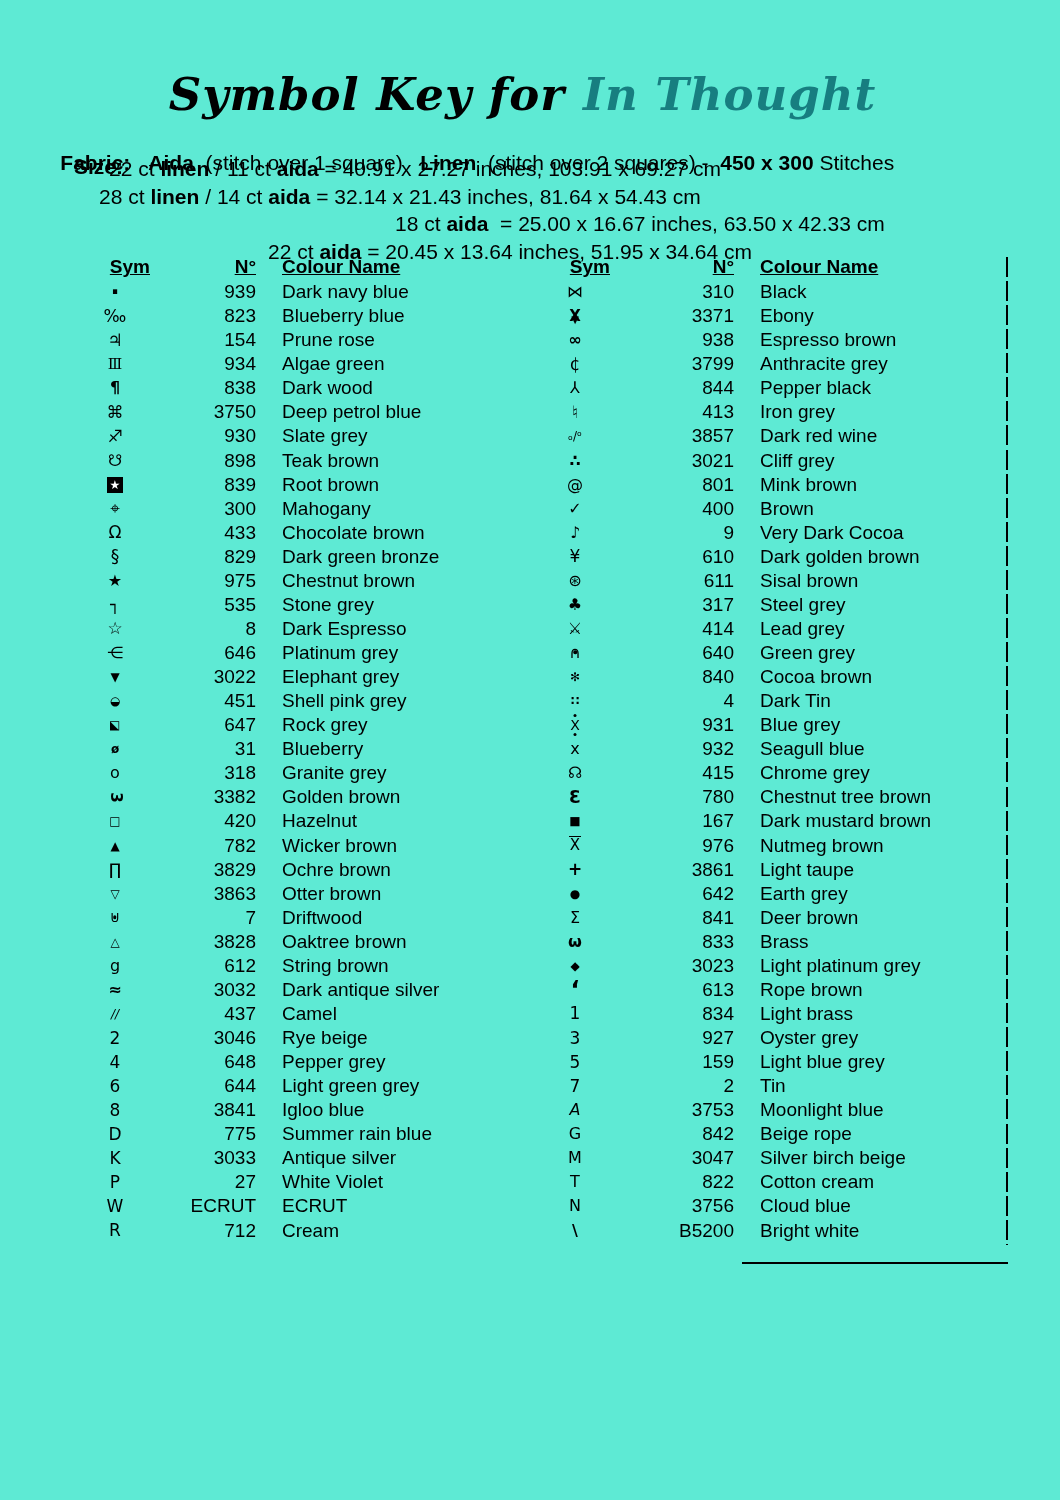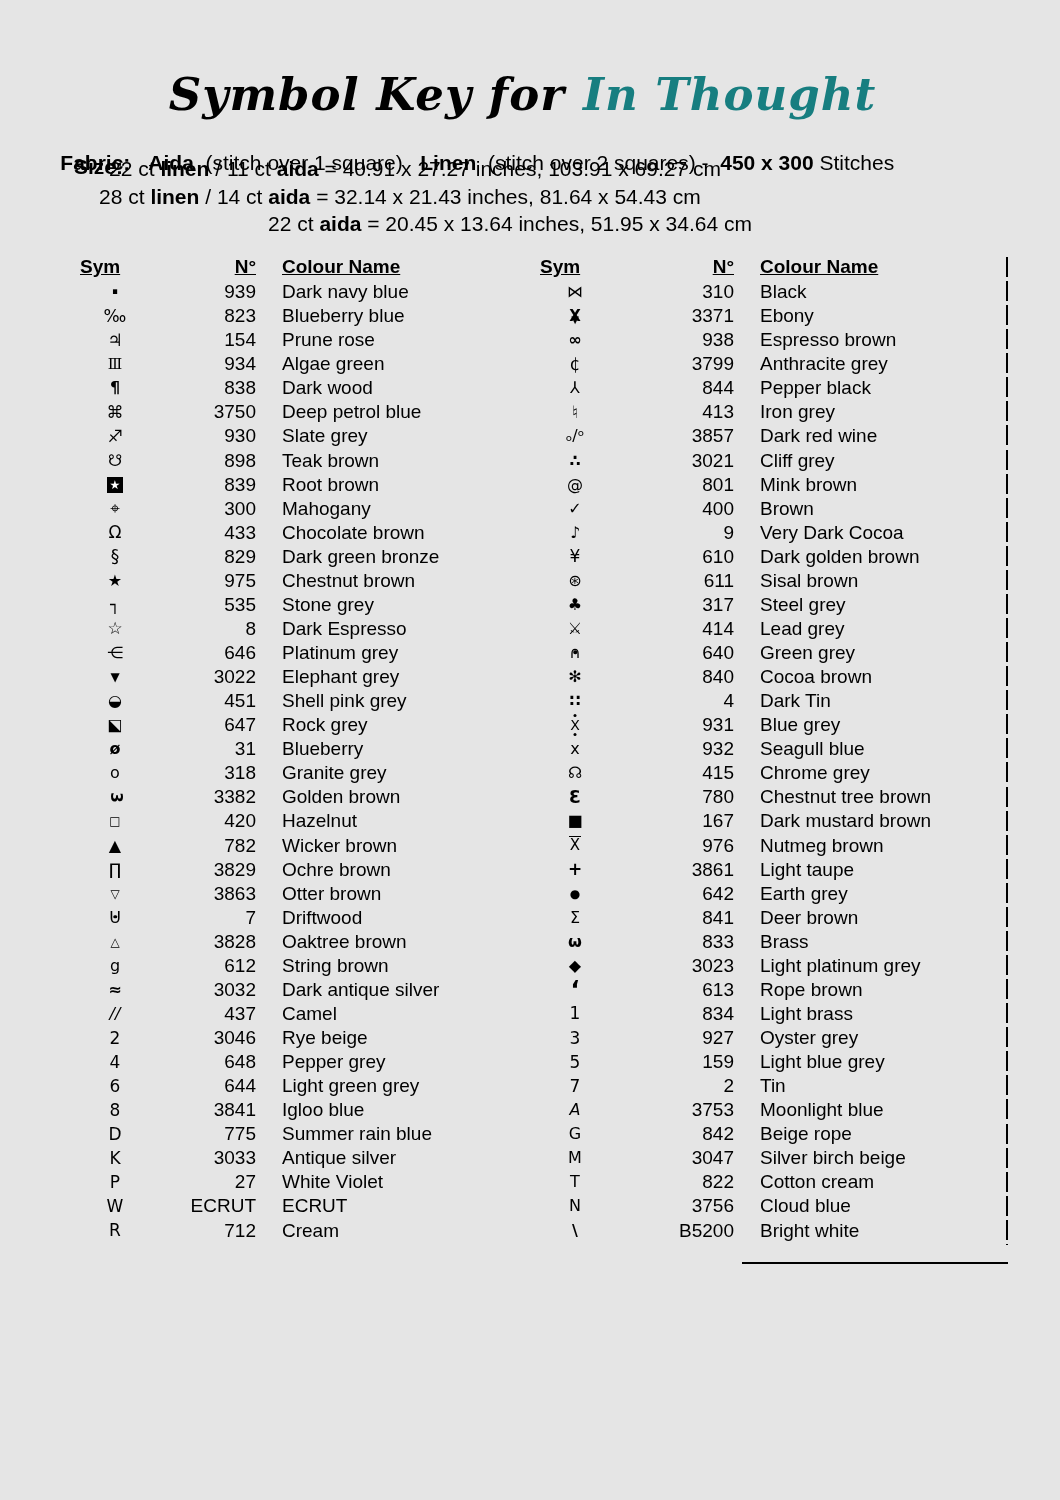--- a/index.html
+++ b/index.html
@@ -1,18 +1,18 @@
 <!DOCTYPE html>
 <html><head>
 <meta charset="utf-8">
 <style>
   html,body{margin:0;padding:0;background:#ffffff;}
   body{width:1060px;height:1500px;position:relative;font-family:"Liberation Sans",sans-serif;color:#000;overflow:hidden;}
 
-  .page{position:absolute;inset:0;background:#e5e5e5;}
+  .page{position:absolute;inset:0;background:#5eead4;}
 
   
   .title{position:absolute;top:68px;left:0;width:1045px;text-align:center;
          font-family:"DejaVu Serif",serif;font-style:italic;font-weight:bold;
          font-size:45px;letter-spacing:1px;white-space:nowrap;}
   .title .accent{margin-left:18px;}
 
   
   .fabric-line{position:absolute;top:127px;left:37px;font-size:21px;white-space:pre-wrap;}
   .lbl{font-weight:bold;}
@@ -21,33 +21,33 @@
   .size-label{position:absolute;top:155px;left:37px;font-size:21px;font-weight:bold;margin-left:37px;}
   .size-lines{position:absolute;top:155px;left:37px;font-size:21px;}
   .size-line{white-space:pre;line-height:27.5px;height:27.5px;}
 
   
   .key{position:absolute;top:256px;display:grid;grid-auto-rows:24.07px;}
   .key-left{left:80px;grid-template-columns:70px 106px 300px;}
   .key-right{left:540px;grid-template-columns:70px 124px 300px;}
   .khead{font-weight:bold;font-size:19px;height:26px;display:flex;align-items:flex-start;}
   .khead span{text-decoration:underline;}
-  .kh-sym{justify-content:flex-start;}
+  .kh-sym{justify-content:flex-end;}
   .kh-num{justify-content:flex-end;}
   .kh-name{padding-left:26px;}
   .krow{display:contents;}
   .cell{display:flex;align-items:center;font-size:19px;}
   .c-sym{justify-content:center;font-family:"DejaVu Sans",sans-serif;font-size:17px;}
   .c-num{justify-content:flex-end;}
   .c-name{padding-left:26px;white-space:nowrap;}
 
   
   .sym-g{display:inline-block;line-height:1;}
   .sm{font-size:12px;}
-  .md{font-size:16px;}
+  .md{font-size:12px;}
   .f16{font-size:16px;}
   .big{font-size:24px;}
   .bold{font-weight:bold;}
   .ital{font-style:italic;}
   .serif{font-family:"DejaVu Serif",serif;font-size:15px;}
   .inv{background:#000;color:#fff;width:16px;height:16px;display:flex;align-items:center;
        justify-content:center;font-size:12px;}
   .flipH{transform:scaleX(-1);}
   .rot90{transform:rotate(90deg);font-weight:bold;font-size:15px;}
   .cdot{position:relative;}
@@ -78,20 +78,21 @@
   </div>
 
   <div class="fabric-line">
     <span class="lbl">Fabric:</span><span id="fabric-segs"><span class="b">Aida</span><span>  (stitch over 1 square)   </span><span class="b">Linen</span><span>  (stitch over 2 squares) -  </span><span class="b">450 x 300</span><span> Stitches</span></span>
   </div>
 
   <div class="size-label lbl">Size:</div>
   <div class="size-lines" id="size-lines">
       <div class="size-line" style="margin-left: 72px;"><span>22 ct </span><span class="b">linen</span><span> / 11 ct </span><span class="b">aida</span><span> = 40.91 x 27.27 inches, 103.91 x 69.27 cm</span></div>
       <div class="size-line" style="margin-left: 62px;"><span>28 ct </span><span class="b">linen</span><span> / 14 ct </span><span class="b">aida</span><span> = 32.14 x 21.43 inches, 81.64 x 54.43 cm</span></div>
+      <div class="size-line" style="margin-left: 358px;"><span>18 ct </span><span class="b">aida</span><span>  = 25.00 x 16.67 inches, 63.50 x 42.33 cm</span></div>
       <div class="size-line" style="margin-left: 231px;"><span>22 ct </span><span class="b">aida</span><span> = 20.45 x 13.64 inches, 51.95 x 34.64 cm</span></div>
     </div>
 
   <div class="key key-left">
     <div class="khead kh-sym">
         <span>Sym</span>
       </div>
     <div class="khead kh-num">
         <span>N°</span>
       </div>

